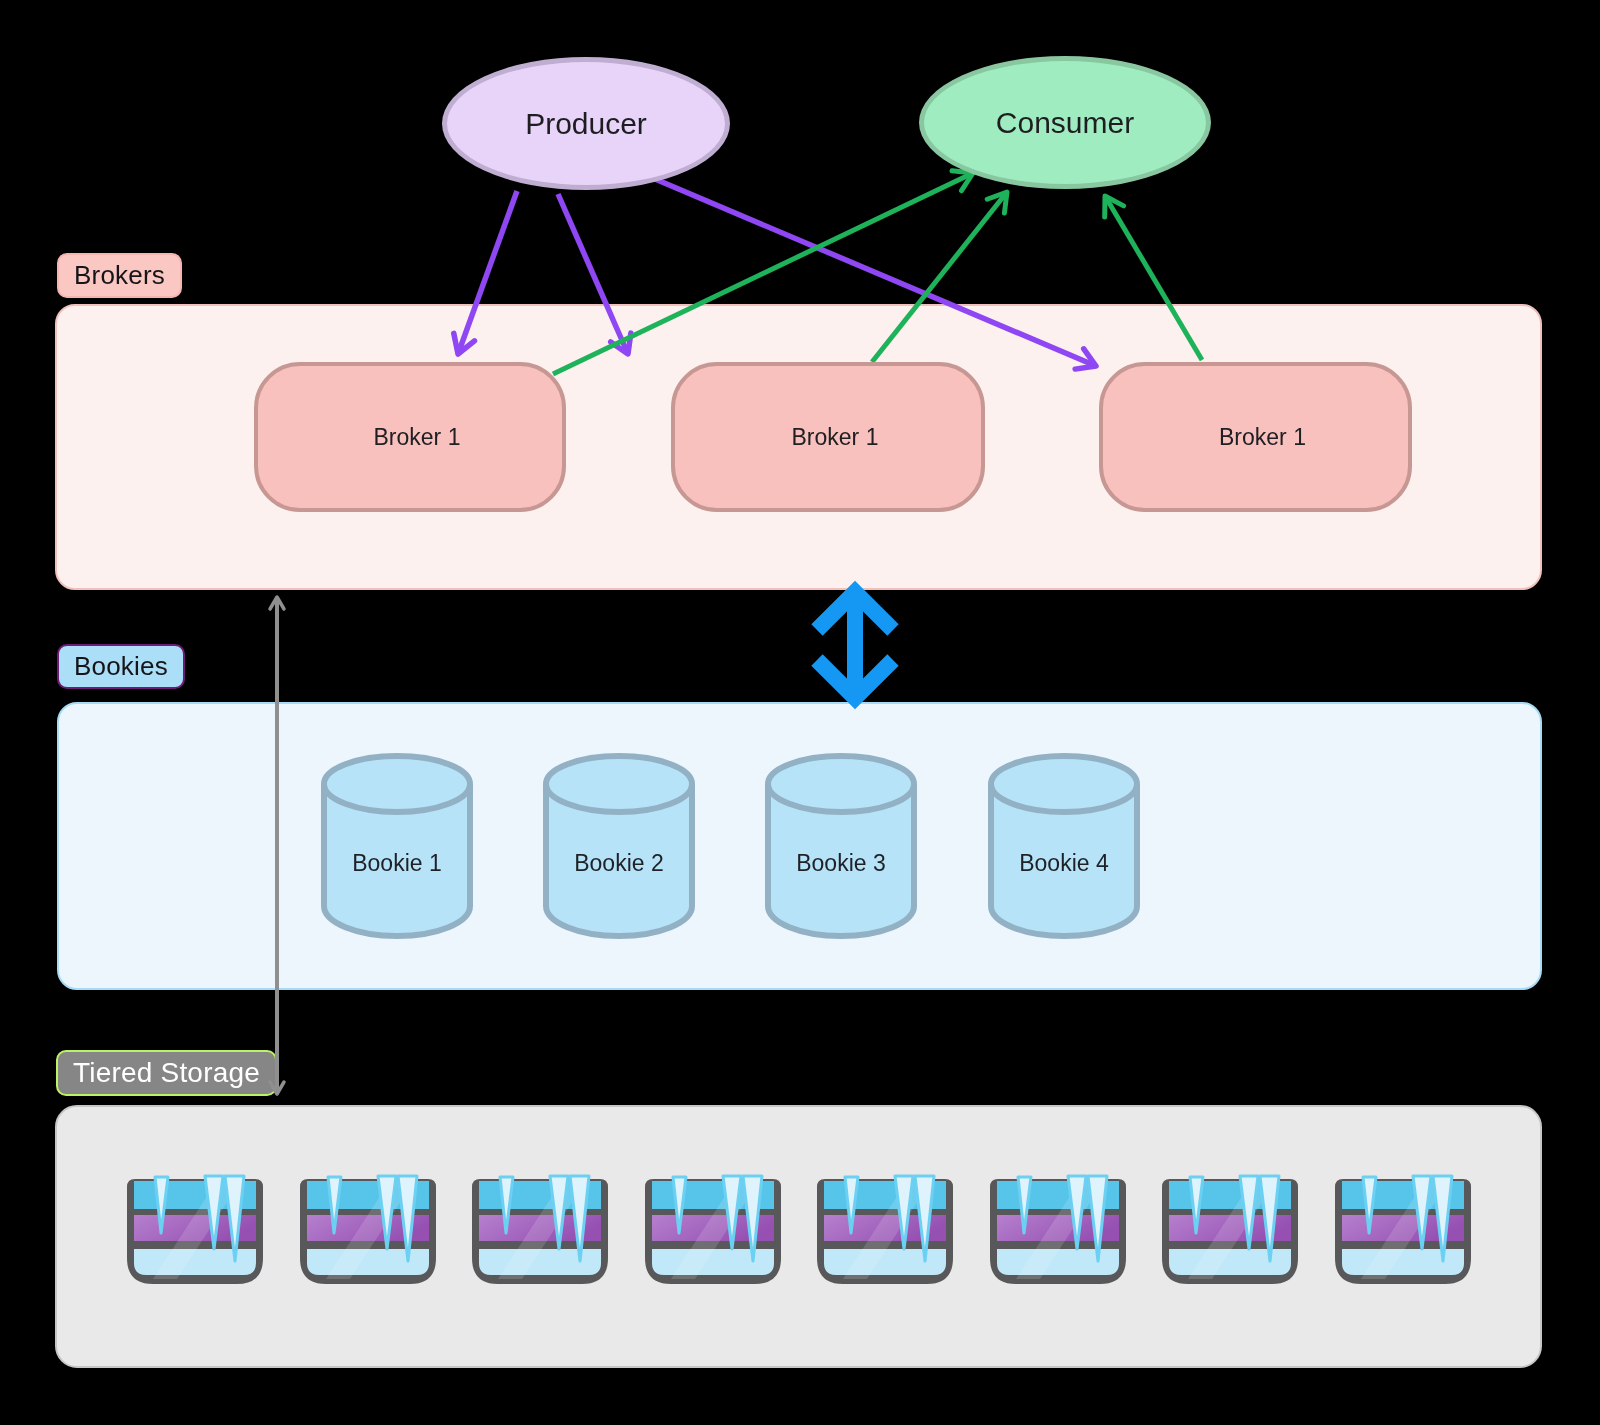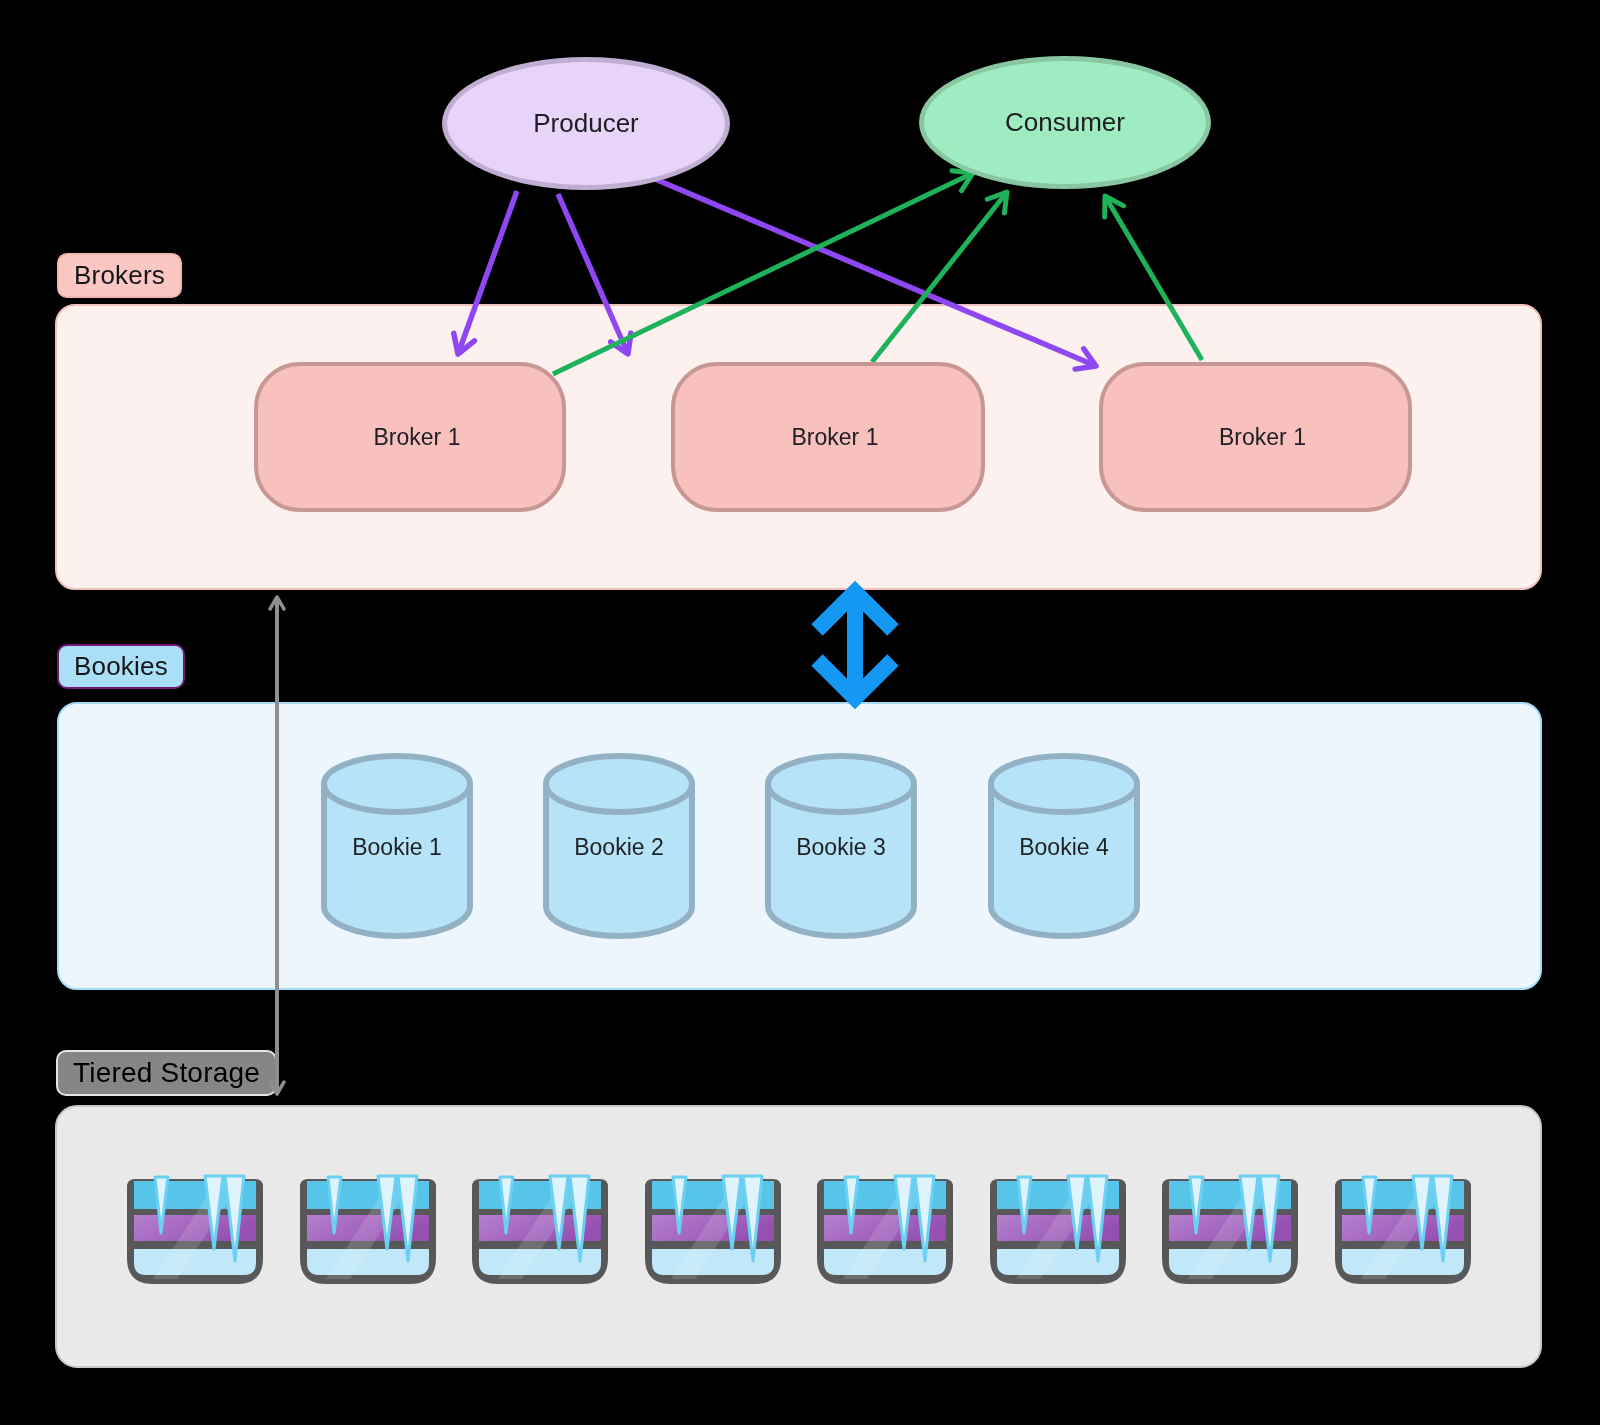--- a/index.html
+++ b/index.html
@@ -17,43 +17,43 @@
   .bookies-panel{left:57px;top:702px;width:1485px;height:288px;background:var(--bookies-panel);
     border:2px solid var(--bookies-panel-border);border-radius:20px;}
   .tiered-panel{left:55px;top:1105px;width:1487px;height:263px;background:var(--tiered-panel);
     border:2px solid var(--tiered-panel-border);border-radius:22px;}
 
   
   .badge{position:absolute;display:inline-block;padding:5px 15px;border-radius:10px;
     font-size:26px;font-weight:400;color:#151518;letter-spacing:.2px;}
   .badge-brokers{left:57px;top:253px;background:var(--badge-brokers);border:2px solid #f3b5b0;}
   .badge-bookies{left:57px;top:644px;background:var(--badge-bookies);border:2px solid #701a75;}
-  .badge-tiered{left:56px;top:1050px;background:var(--badge-tiered);border:2px solid #e5e5e5;
-    color:#000000;font-size:28px;}
+  .badge-tiered{left:56px;top:1050px;background:var(--badge-tiered);border:2px solid #bef264;
+    color:#ffffff;font-size:28px;}
 
   
   .ellipse-node{position:absolute;border-radius:50%;display:flex;align-items:center;justify-content:center;
-    font-size:26px;color:#1d1d22;box-sizing:border-box;}
+    font-size:30px;color:#1d1d22;box-sizing:border-box;}
   .producer{left:442px;top:57px;width:288px;height:133px;background:var(--producer-fill);
     border:5px solid var(--producer-border);}
   .consumer{left:919px;top:56px;width:292px;height:133px;background:var(--consumer-fill);
     border:5px solid var(--consumer-border);justify-content:center;}
 
   
   .broker-box{position:absolute;top:362px;height:150px;box-sizing:border-box;
     background:var(--broker-fill);border:4px solid var(--broker-border);border-radius:46px;
     display:flex;align-items:center;justify-content:center;font-size:23px;color:#202024;padding-left:14px;}
   .broker-1{left:254px;width:312px;}
   .broker-2{left:671px;width:314px;}
   .broker-3{left:1099px;width:313px;}
 
   
   .cylinder{position:absolute;top:752px;width:158px;height:192px;}
   .cyl-1{left:318px;} .cyl-2{left:540px;} .cyl-3{left:762px;} .cyl-4{left:985px;} .cyl-5{left:1208px;}
-  .cylinder .cyl-label{position:absolute;left:0;top:82px;width:100%;text-align:center;
+  .cylinder .cyl-label{position:absolute;left:0;top:98px;width:100%;text-align:center;
     font-size:23px;color:#1e2126;}
   .cyl-shape{position:absolute;left:0;top:0;}
 
   
   .storage-icon-row{position:absolute;left:125px;top:1179px;width:1348px;display:flex;
     justify-content:space-between;align-items:flex-start;}
 
   
   .arrow-purple{stroke:var(--purple-arrow);stroke-width:5.5;fill:none;}
   .arrow-green{stroke:var(--green-arrow);stroke-width:5;fill:none;}

